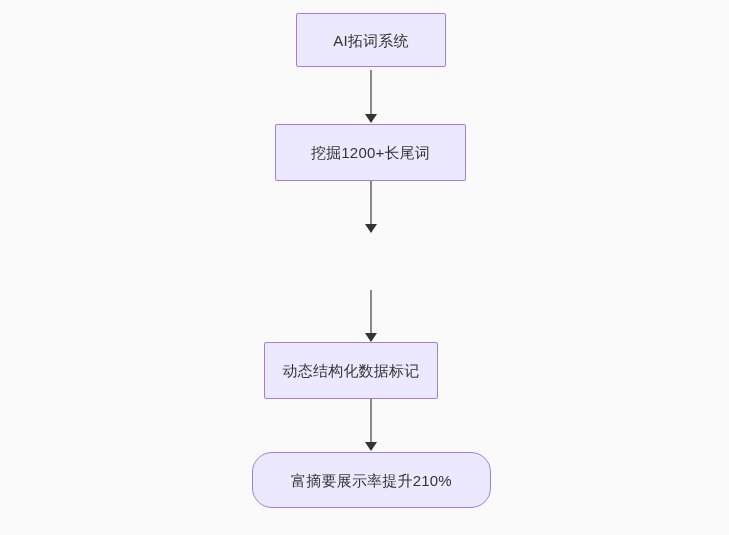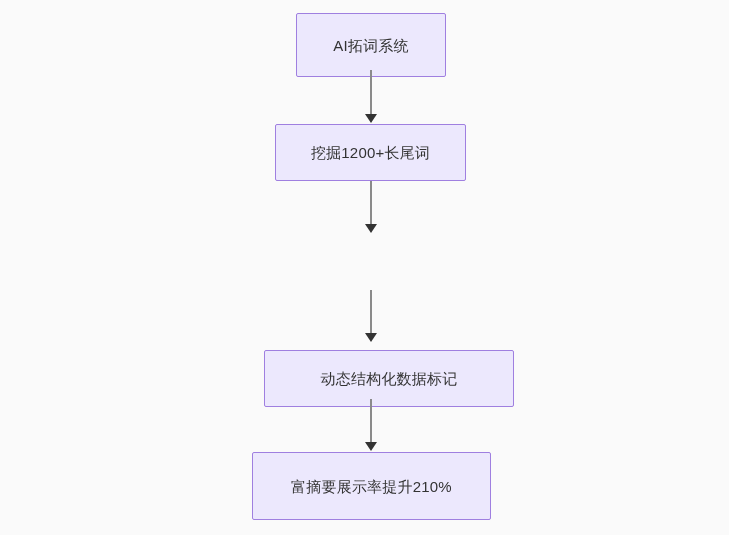--- a/index.html
+++ b/index.html
@@ -49,42 +49,42 @@
     border-left: 6px solid transparent;
     border-right: 6px solid transparent;
     border-top: 9px solid #333333;
   }
 </style>
 </head>
 <body>
 
 <div id="flowchart">
 
-  <div class="node" style="left:296px; top:13px; width:150px; height:64px;">
+  <div class="node" style="left:296px; top:13px; width:150px; height:54px;">
     <span class="node-label">AI拓词系统</span>
   </div>
 
   <div class="edge" style="left:370px; top:70px; height:45px;"></div>
   <div class="arrowhead" style="left:365px; top:114px;"></div>
 
   <div class="node" style="left:275px; top:124px; width:191px; height:57px;justify-content:center;">
     <span class="node-label">挖掘1200+长尾词</span>
   </div>
 
   <div class="edge" style="left:370px; top:181px; height:44px;"></div>
   <div class="arrowhead" style="left:365px; top:224px;"></div>
 
 
   <div class="edge" style="left:370px; top:290px; height:44px;"></div>
   <div class="arrowhead" style="left:365px; top:333px;"></div>
 
-  <div class="node" style="left:264px; top:342px; width:250px; height:57px;margin-top:8px;">
+  <div class="node" style="left:264px; top:342px; width:174px; height:57px;">
     <span class="node-label">动态结构化数据标记</span>
   </div>
 
   <div class="edge" style="left:370px; top:399px; height:44px;"></div>
   <div class="arrowhead" style="left:365px; top:442px;"></div>
 
-  <div class="node" style="left:252px; top:452px; width:239px; height:68px;">
+  <div class="node" style="left:252px; top:452px; width:239px; height:56px;border-radius:20px;">
     <span class="node-label">富摘要展示率提升210%</span>
   </div>
 
 </div>
 
 </body></html>

